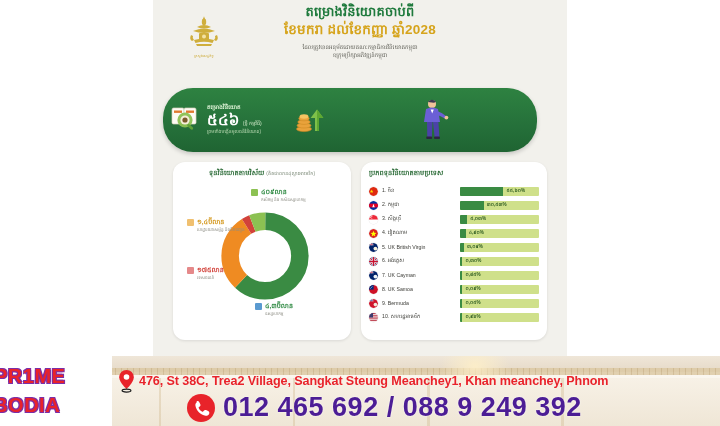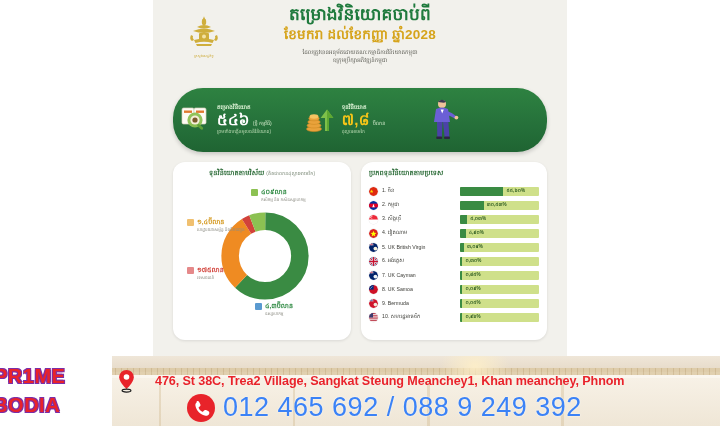--- a/index.html
+++ b/index.html
@@ -18,27 +18,27 @@
   .hdr{position:absolute;left:0;top:4px;width:100%;text-align:center;}
   .emblem{
     position:absolute;left:22px;top:6px;width:58px;height:58px;
     display:flex;flex-direction:column;align-items:center;justify-content:center;
   }
   .emblem svg{display:block;}
   .emblem .emb-cap{
     font-size:3.2px;color:#c8a11f;letter-spacing:.2px;margin-top:1px;
     line-height:1.25;text-align:center;width:56px;white-space:nowrap;overflow:hidden;
   }
-  .t1{font-size:17px;font-weight:bold;color:#1f7a3d;letter-spacing:.2px;line-height:1.25;}
+  .t1{font-size:13px;font-weight:bold;color:#1f7a3d;letter-spacing:.2px;line-height:1.25;}
   .t2{font-size:13.5px;font-weight:bold;color:#d6a41c;letter-spacing:.2px;line-height:1.3;margin-top:1px;}
   .t3{font-size:5.6px;color:#5a5a52;line-height:1.5;margin-top:4px;}
 
   
   .banner{
-    position:absolute;left:20px;top:88px;width:374px;height:64px;
+    position:absolute;left:10px;top:88px;width:374px;height:64px;
     background:linear-gradient(180deg,#2e8241 0%,#25703a 60%,#1f6432 100%);
     border-radius:30px;display:flex;align-items:center;
     box-shadow:0 2px 4px rgba(0,0,0,.18);
   }
   .bstat{flex:1;display:flex;align-items:center;gap:4px;padding:0 4px;position:relative;}
   .bicon{width:36px;height:40px;flex:0 0 36px;display:flex;align-items:center;justify-content:center;}
   .btxt{display:flex;flex-direction:column;line-height:1.05;}
   .btxt .cap{font-size:5.6px;color:#d9f0d2;font-weight:bold;margin-bottom:1px;}
   .btxt .valrow{display:flex;align-items:baseline;gap:3px;}
   .btxt .val{font-size:15px;font-weight:bold;color:#ffffff;letter-spacing:.3px;}
@@ -105,25 +105,25 @@
      background:radial-gradient(ellipse at 50% 30%,rgba(255,240,200,.85),rgba(255,240,200,0) 70%);}
   #logo-left{position:absolute;left:0;top:0;width:112px;height:70px;background:#ffffff;
      display:flex;flex-direction:column;justify-content:center;}
   .logo-l1,.logo-l2{
      font-weight:bold;color:#e8232a;letter-spacing:.5px;
      -webkit-text-stroke:0;text-shadow:
         -1px -1px 0 #7b2ea8, 1px -1px 0 #7b2ea8, -1px 1px 0 #7b2ea8, 1px 1px 0 #7b2ea8;
   }
   .logo-l1{font-size:20px;margin-left:-6px;}
   .logo-l2{font-size:20px;margin-left:-24px;margin-top:6px;}
-  .addr-row{position:absolute;left:118px;top:13px;display:flex;align-items:center;gap:20px;width:602px;}
+  .addr-row{position:absolute;left:118px;top:13px;display:flex;align-items:center;gap:4px;width:602px;}
   .addr-txt{font-size:12.6px;font-weight:bold;color:#e8232a;white-space:nowrap;letter-spacing:-.1px;
      text-shadow:0 0 1px rgba(255,255,255,.9);}
   .phone-row{position:absolute;left:186px;top:36px;display:flex;align-items:center;gap:7px;}
-  .phone-txt{font-size:27px;font-weight:normal;color:#3b82f6;white-space:nowrap;letter-spacing:.5px;
+  .phone-txt{font-size:27px;font-weight:bold;color:#4c1d95;white-space:nowrap;letter-spacing:.5px;
      text-shadow:0 0 2px rgba(255,255,255,.95);}
   .pin,.tele{flex:0 0 auto;display:flex;align-items:center;justify-content:center;}
 </style>
 </head>
 <body>
 
 <div id="poster">
   <div id="poster-inner">
 
     <div class="emblem">
@@ -184,28 +184,20 @@
               <ellipse cx="11" cy="26" rx="7.5" ry="2.6"></ellipse>
               <ellipse cx="11" cy="22.5" rx="7" ry="2.5"></ellipse>
               <ellipse cx="11" cy="19" rx="6.2" ry="2.4"></ellipse>
               <ellipse cx="11" cy="15.5" rx="5.2" ry="2.3"></ellipse>
             </g>
             <ellipse cx="11" cy="13.5" rx="4.4" ry="2.2" fill="#f6c462"></ellipse>
             <path d="M22 28 V15 h-4.4 L24 6.5 L30.4 15 H26 v13z" fill="#7ec04a"></path>
             <path d="M24 6.5 L30.4 15 H26 v13 h-2 z" fill="#5ea832"></path>
           </svg>
         </div>
-        <div class="btxt">
-          <span class="cap">ទុនវិនិយោគ</span>
-          <span class="valrow">
-            <span class="val gold">៧,៨</span>
-            <span class="unit">ប៊ីលាន</span>
-          </span>
-          <span class="sub">ដុល្លារអាមេរិក</span>
-        </div>
       </div>
 
       <div class="bstat">
         <div class="bicon">
           <svg width="32" height="44" viewBox="0 0 32 44" aria-hidden="true">
             <circle cx="14" cy="6" r="4" fill="#f0c39a"></circle>
             <path d="M10 3.4 q4-3.4 8 0 q-1 1.6-4 1.2 q-3 -.4-4-1.2z" fill="#3d3a52"></path>
             <path d="M8 11 q6-3 12 0 l2 13 h-16z" fill="#6b5fd6"></path>
             <path d="M19 13 q6 2 9 5 l-1.4 2.4 q-4-2.6-8-3.6z" fill="#6b5fd6"></path>
             <circle cx="28.4" cy="19.6" r="1.9" fill="#f0c39a"></circle>

